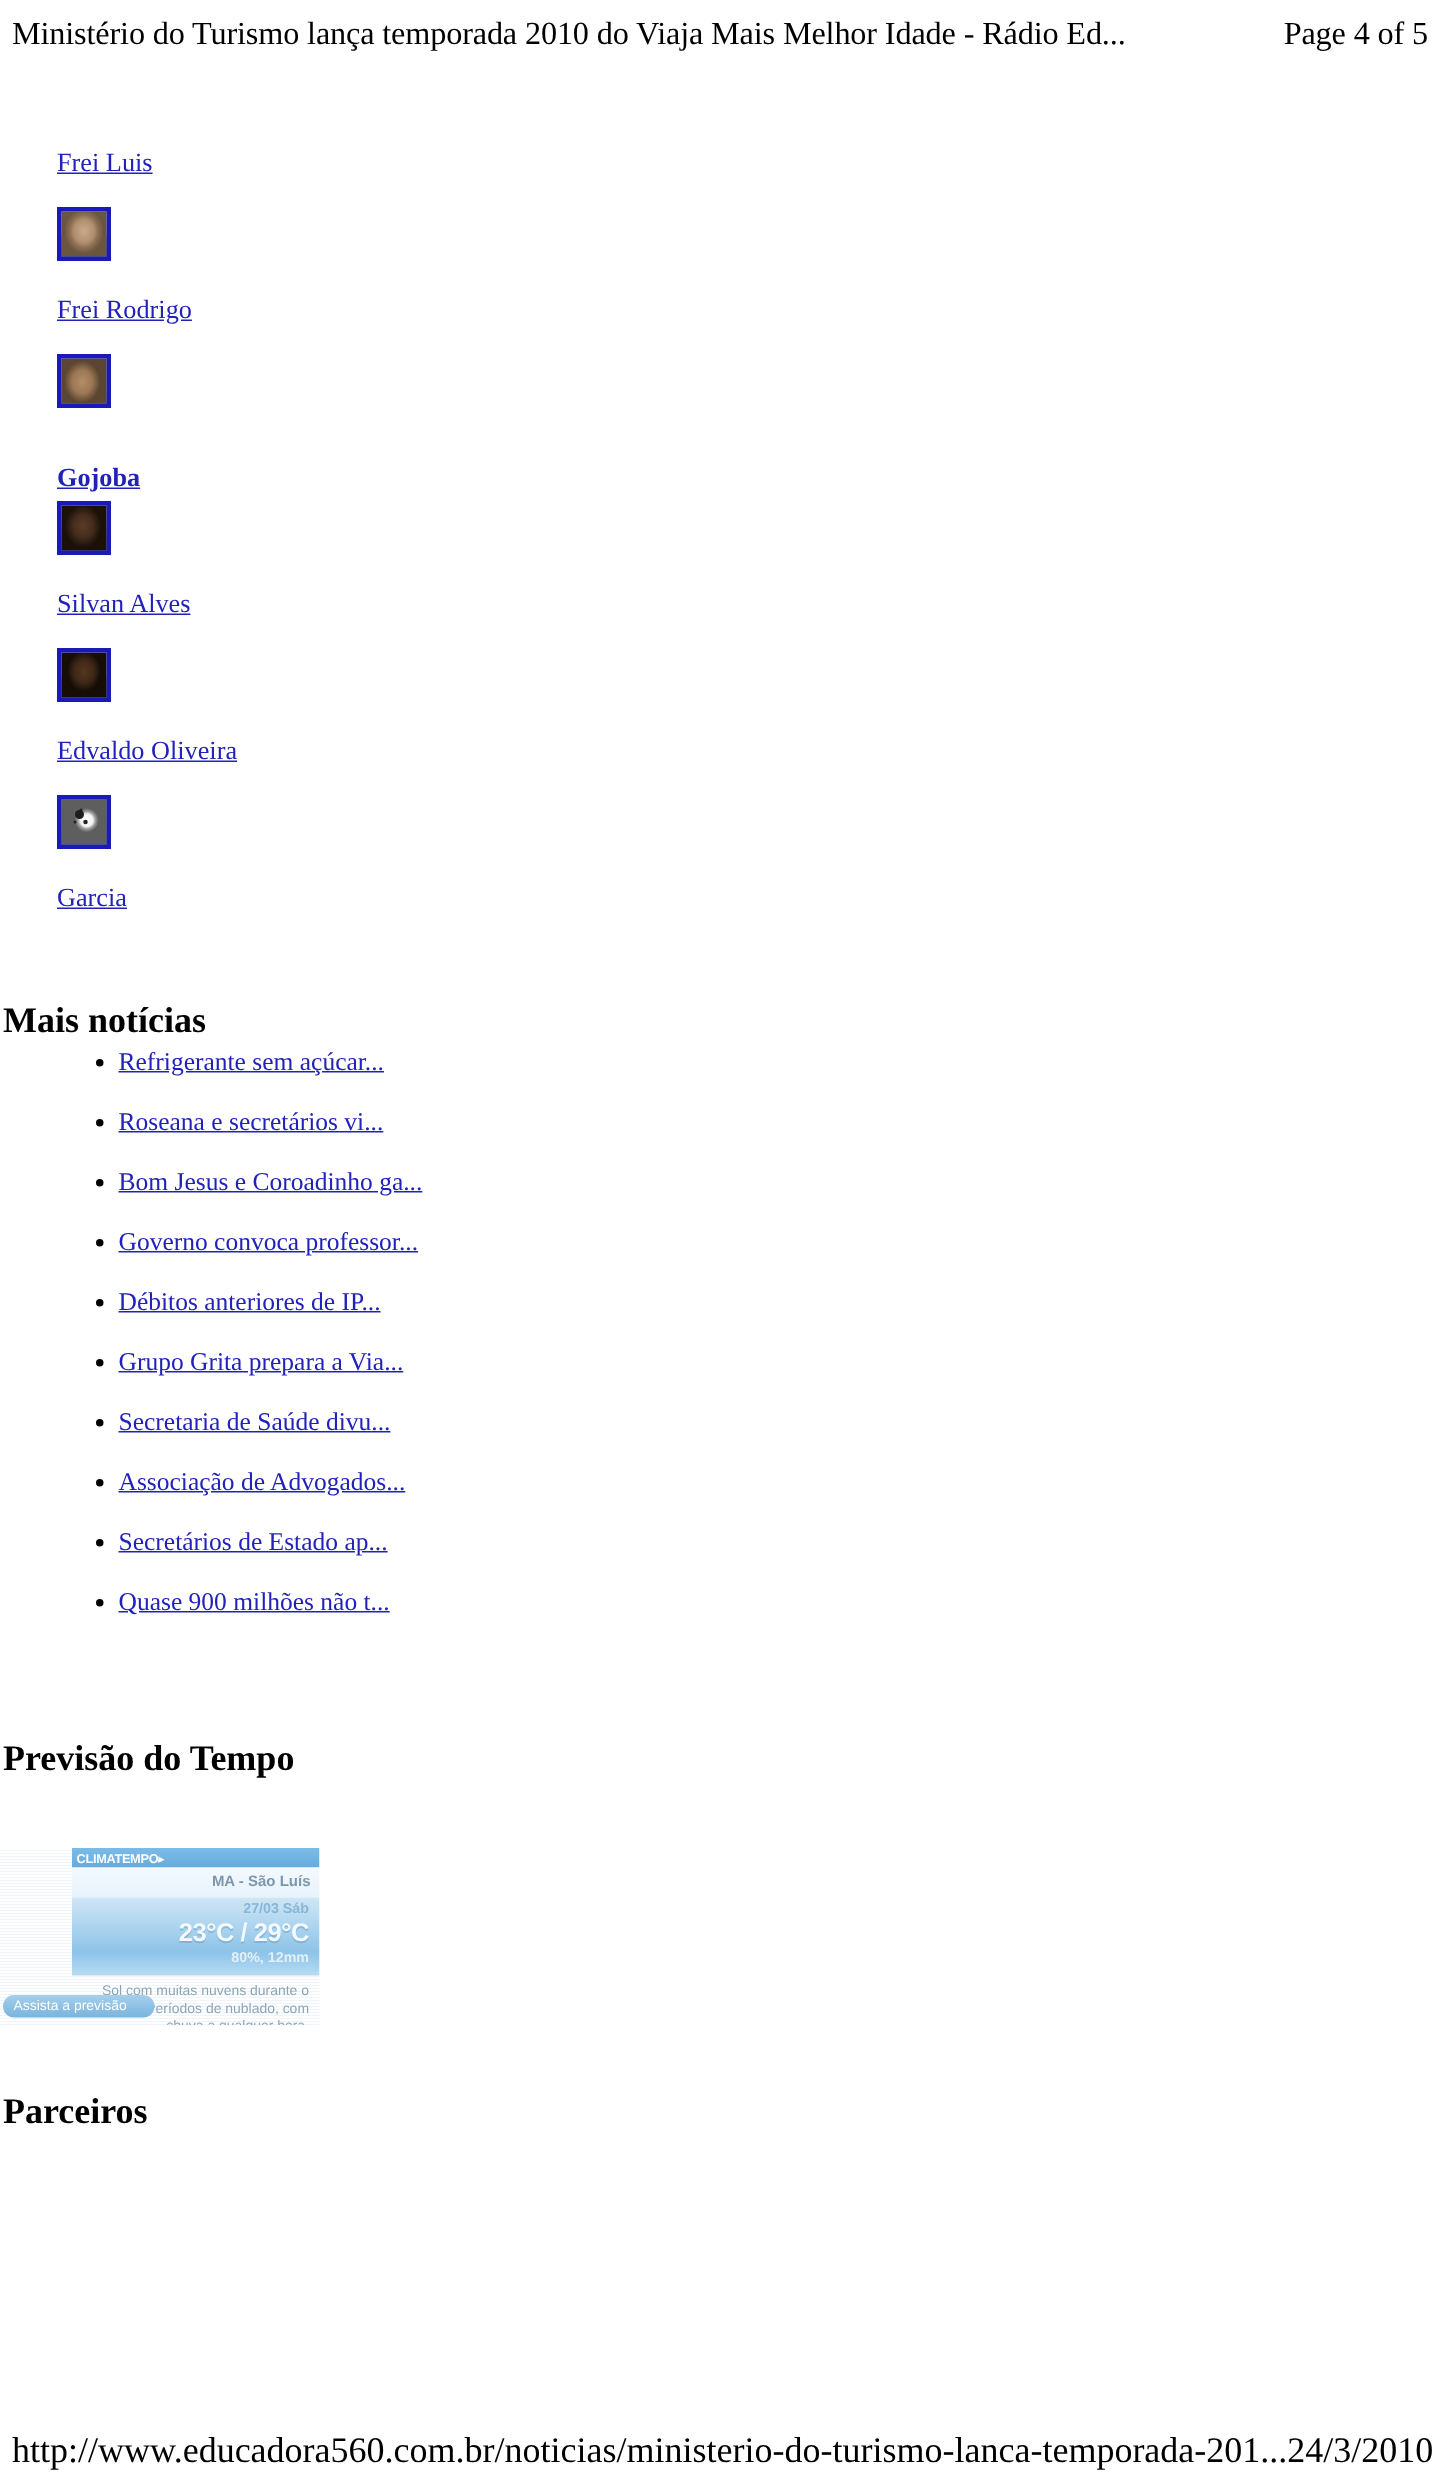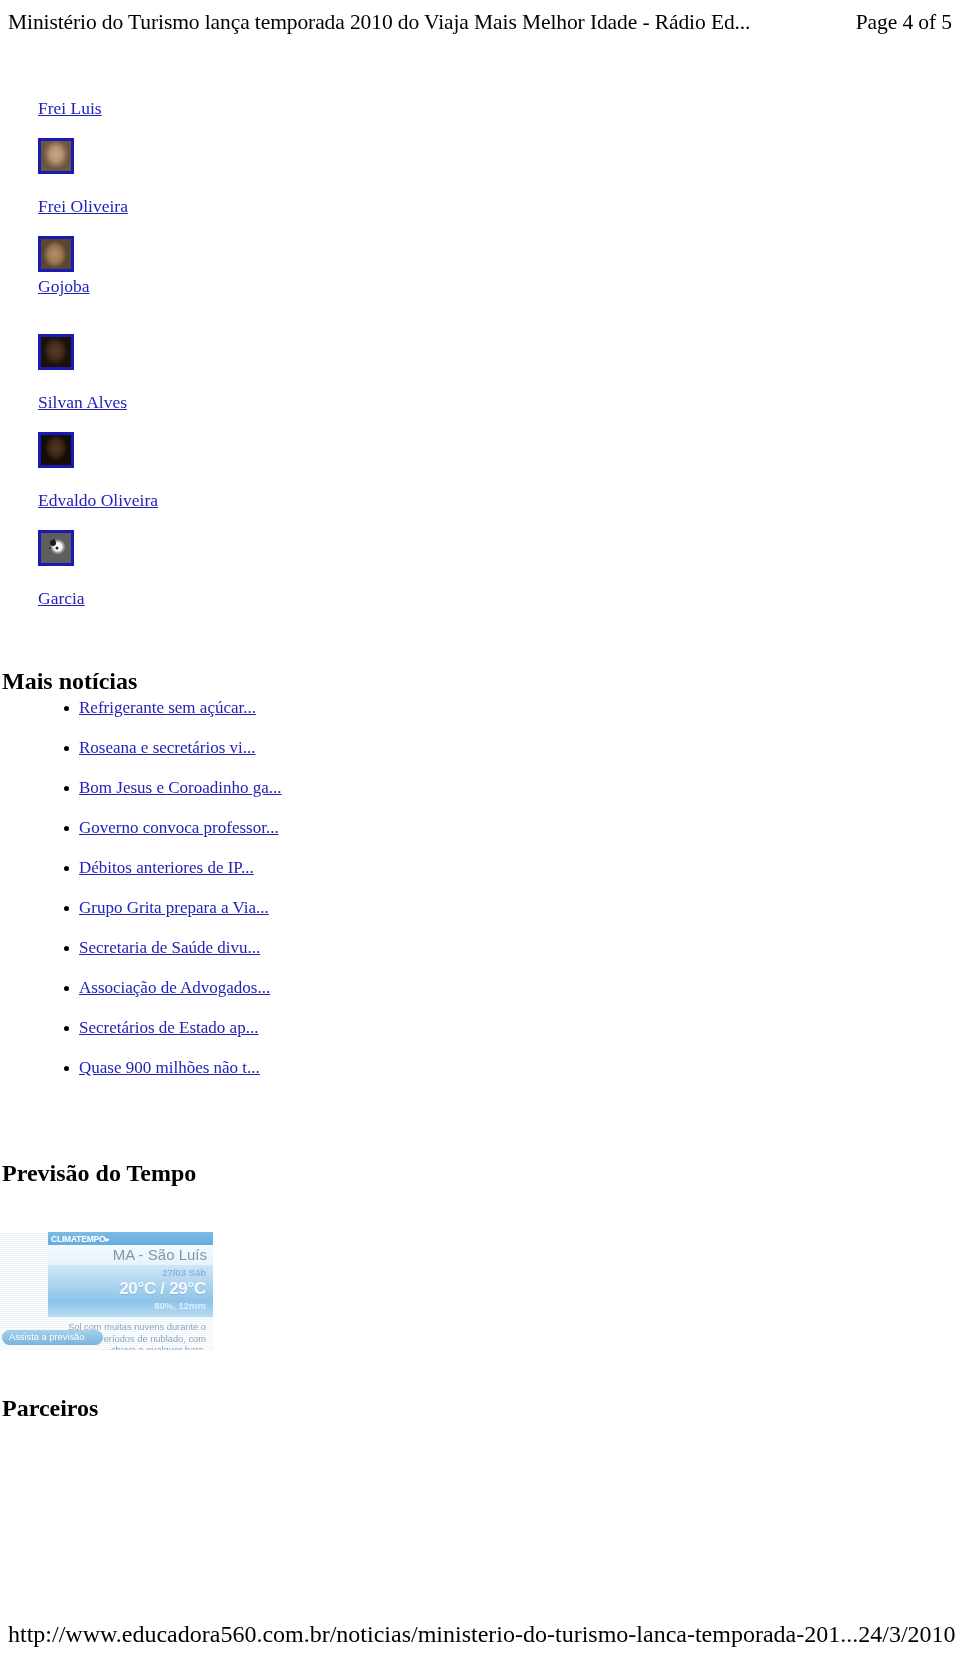--- a/index.html
+++ b/index.html
@@ -187,23 +187,24 @@
     height: 20px;
     background: linear-gradient(180deg, #f4fafe 0%, #e7f2fb 100%);
     display: flex;
     align-items: center;
     justify-content: flex-end;
     padding-right: 6px;
     box-sizing: border-box;
   }
   .ww-city {
     color: #7c97ad;
-    font-size: 15px;
+    font-size: 10px;
     line-height: 12px;
     white-space: nowrap;
+    font-weight: bold;
   }
   .ww-temp-panel {
     height: 52px;
     background: linear-gradient(180deg, #cfe6f5 0%, #a8d2ee 42%, #8cc3e8 70%, #b9dcf3 100%);
     padding: 2px 7px 0 0;
     box-sizing: border-box;
     text-align: right;
   }
   .ww-date {
     color: #87b6d6;
@@ -284,27 +285,27 @@
 <div class="content">
 
   <div class="person-block" style="top:98px;">
     <a class="person-link" href="#">Frei Luis</a>
   </div>
   <div class="person-block" style="top:138px;">
     <span class="thumb thumb-luis"></span>
   </div>
 
   <div class="person-block" style="top:196px;">
-    <a class="person-link" href="#">Frei Oliveira</a>
+    <a class="person-link" href="#">Frei Rodrigo</a>
   </div>
   <div class="person-block" style="top:236px;">
     <span class="thumb thumb-rodrigo"></span>
   </div>
 
-  <div class="person-block" style="top:276px;">
+  <div class="person-block" style="top:308px;font-weight:bold;">
     <a class="person-link" href="#">Gojoba</a>
   </div>
   <div class="person-block" style="top:334px;">
     <span class="thumb thumb-gojoba"></span>
   </div>
 
   <div class="person-block" style="top:392px;">
     <a class="person-link" href="#">Silvan Alves</a>
   </div>
   <div class="person-block" style="top:432px;">
@@ -341,21 +342,21 @@
 
   <div class="weather-widget">
     <div class="ww-brandbar">
       <span class="ww-brand">CLIMATEMPO▸</span>
     </div>
     <div class="ww-city-row">
       <span class="ww-city">MA - São Luís</span>
     </div>
     <div class="ww-temp-panel">
       <div class="ww-date">27/03 Sáb</div>
-      <div class="ww-temps">20°C / 29°C</div>
+      <div class="ww-temps">23°C / 29°C</div>
       <div class="ww-rain">80%,  12mm</div>
     </div>
     <div class="ww-forecast">Sol com muitas nuvens durante o dia. Períodos de nublado, com chuva a qualquer hora.</div>
     <div class="ww-cta">
       <span class="ww-cta-label">Assista a previsão</span>
     </div>
   </div>
 
   <h2 class="section-heading" style="top:1374px;">Parceiros</h2>
 

